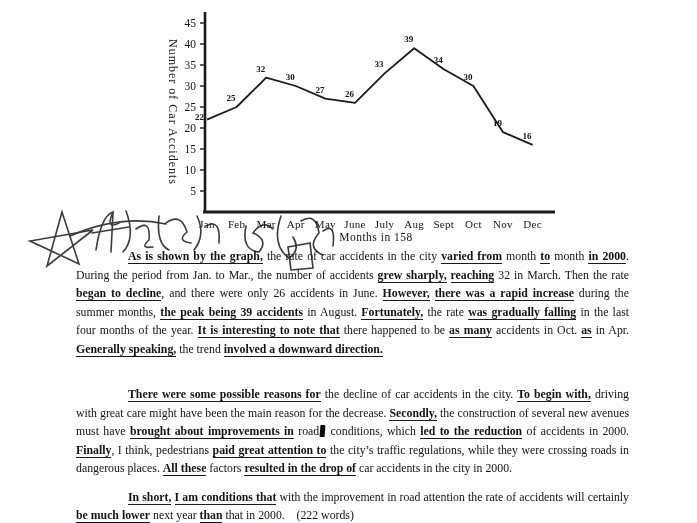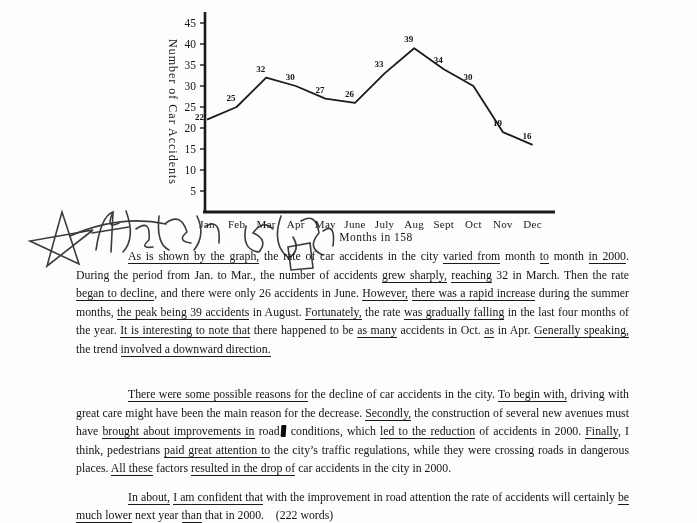--- a/index.html
+++ b/index.html
@@ -31,21 +31,21 @@
   
   .scribble{position:absolute;left:0;top:0;pointer-events:none;}
   
   .essay{
     position:absolute;left:76px;top:247px;width:553px;
     font-size:11.8px;line-height:18.5px;text-align:justify;color:#141414;
   }
   .essay p{margin:0;text-indent:52px;}
   .essay p.p1{margin-bottom:27px;}
   .essay p.p2{margin-bottom:10px;}
-  .u{border-bottom:1.2px solid #1a1a1a;}
+  .u{border-bottom:1.2px solid #1a1a1a;font-weight:bold;}
   .inkblot{
     display:inline-block;width:5px;height:12px;background:#0c0c0c;
     border-radius:1px;transform:rotate(4deg);vertical-align:-2px;margin:0 1px;
   }
 </style>
 </head>
 <body>
 
 <div class="page">
 
@@ -118,16 +118,16 @@
       <path d="M281,216 Q271,245 289,258 Q301,250 293,237"></path>
       <path d="M301,221 Q316,212 319,233 Q306,248 323,255"></path>
       <path d="M323,231 Q336,222 333,246"></path>
       <path d="M288,247 L310,243 L313,268 L291,270 Z"></path>
     </g>
   </svg>
 
   <div class="essay" id="essay">
       <p class="p1"><span class="u">As is shown by the graph,</span><span> the rate of car accidents in the city </span><span class="u">varied from</span><span> month </span><span class="u">to</span><span> month </span><span class="u">in 2000</span><span>. During the period from Jan. to Mar., the number of accidents </span><span class="u">grew sharply,</span><span> </span><span class="u">reaching</span><span> 32 in March. Then the rate </span><span class="u">began to decline</span><span>, and there were only 26 accidents in June. </span><span class="u">However,</span><span> </span><span class="u">there was a rapid increase</span><span> during the summer months, </span><span class="u">the peak being 39 accidents</span><span> in August. </span><span class="u">Fortunately,</span><span> the rate </span><span class="u">was gradually falling</span><span> in the last four months of the year. </span><span class="u">It is interesting to note that</span><span> there happened to be </span><span class="u">as many</span><span> accidents in Oct. </span><span class="u">as</span><span> in Apr. </span><span class="u">Generally speaking,</span><span> the trend </span><span class="u">involved a downward direction.</span></p>
       <p class="p2"><span class="u">There were some possible reasons for</span><span> the decline of car accidents in the city. </span><span class="u">To begin with,</span><span> driving with great care might have been the main reason for the decrease. </span><span class="u">Secondly,</span><span> the construction of several new avenues must have </span><span class="u">brought about improvements in</span><span> road</span><span class="inkblot"></span><span> conditions, which </span><span class="u">led to the reduction</span><span> of accidents in 2000. </span><span class="u">Finally</span><span>, I think, pedestrians </span><span class="u">paid great attention to</span><span> the city’s traffic regulations, while they were crossing roads in dangerous places. </span><span class="u">All these</span><span> factors </span><span class="u">resulted in the drop of</span><span> car accidents in the city in 2000.</span></p>
-      <p class="p3"><span class="u">In about,</span><span> </span><span class="u">I am confident that</span><span> with the improvement in road attention the rate of accidents will certainly </span><span class="u">be much lower</span><span> next year </span><span class="u">than</span><span> that in 2000.&nbsp;&nbsp;&nbsp; (222 words)</span></p>
+      <p class="p3"><span class="u">In short,</span><span> </span><span class="u">I am conditions that</span><span> with the improvement in road attention the rate of accidents will certainly </span><span class="u">be much lower</span><span> next year </span><span class="u">than</span><span> that in 2000.&nbsp;&nbsp;&nbsp; (222 words)</span></p>
     </div>
 
 </div>
 
 </body></html>

